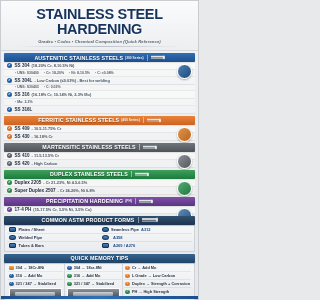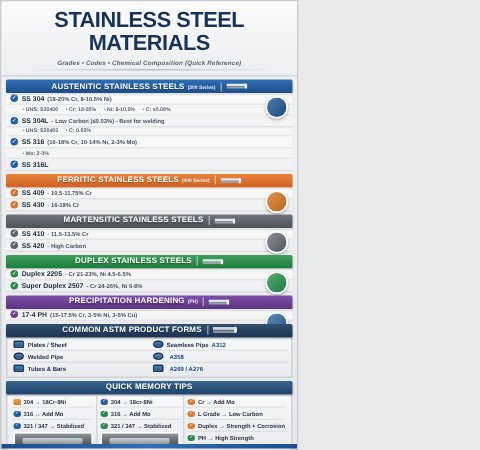--- a/index.html
+++ b/index.html
@@ -189,21 +189,21 @@
     height: 3px;
     background: linear-gradient(90deg,#1d4e8c,#2f6fb5,#1d4e8c);
   }
 </style>
 </head>
 <body>
 
 <div class="page">
 
   <div class="header">
-    <div class="title">STAINLESS STEEL MATERIALS</div>
+    <div class="title">STAINLESS STEEL HARDENING</div>
     <div class="subtitle">Grades • Codes • Chemical Composition (Quick Reference)</div>
     <div class="rule"></div>
   </div>
 
   <div id="sections-root">
       <div class="section">
         <div class="band blue">
           <span class="band-label">AUSTENITIC STAINLESS STEELS</span>
           <span class="band-sub">(300 Series)</span>
           <span class="band-div"></span>

